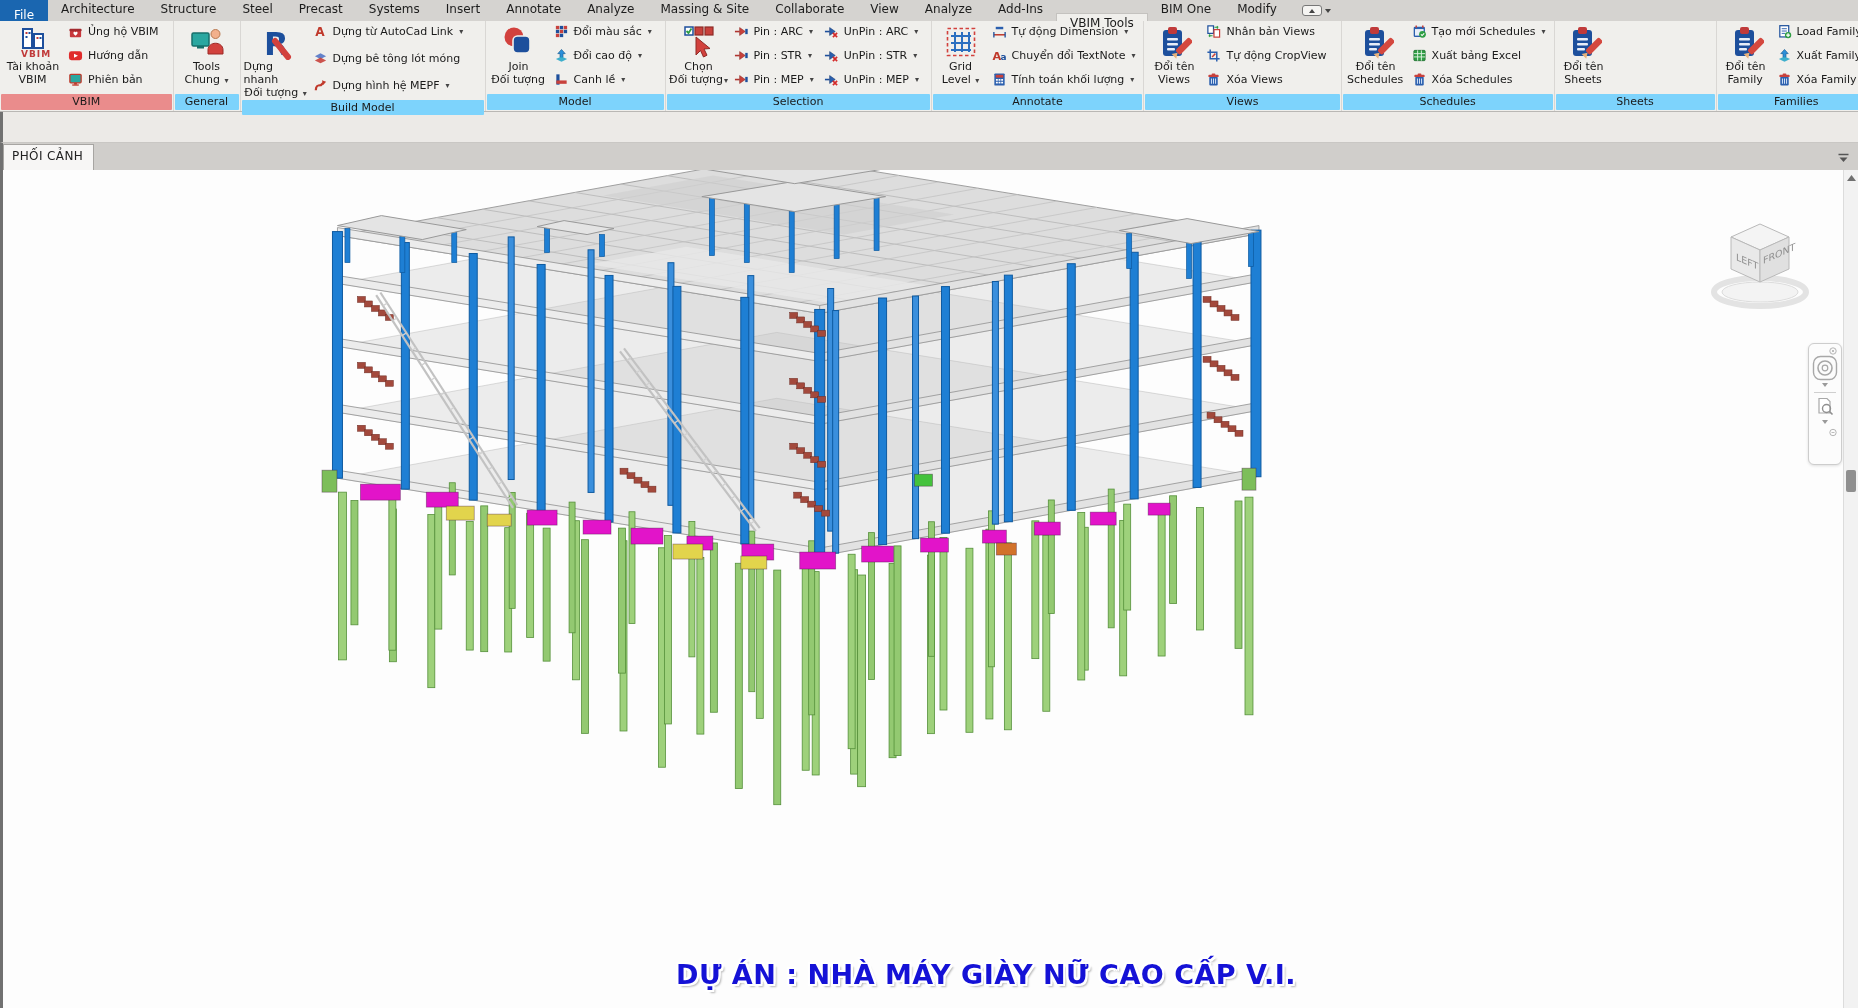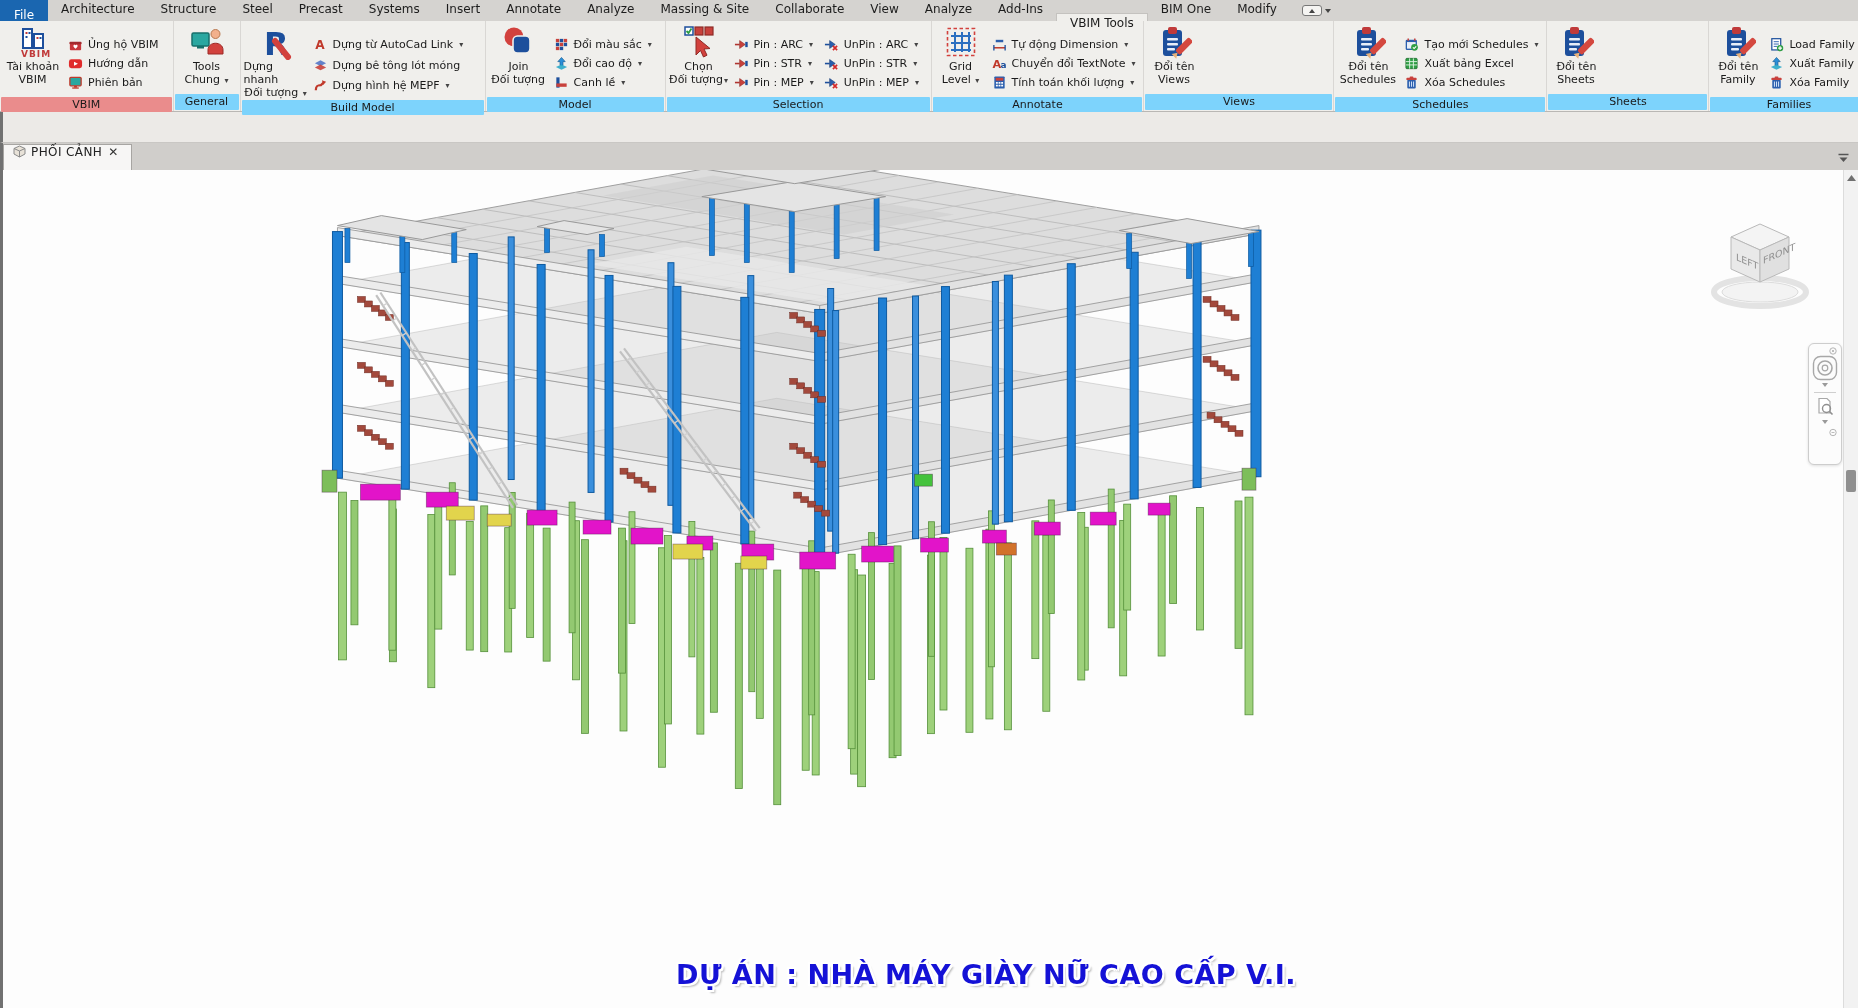--- a/index.html
+++ b/index.html
@@ -16,30 +16,30 @@
   .caret{width:0;height:0;border-left:3.5px solid transparent;border-right:3.5px solid transparent;border-top:4px solid #444;}
 
   
   .ribbon{height:91px;background:#f0efec;display:flex;align-items:stretch;border-bottom:1px solid #b9b7b4;}
   .rpanel{display:flex;flex-direction:column;border-right:1px solid #d9d7d4;flex:0 0 auto;}
   .rp-body{flex:1;display:flex;align-items:stretch;padding:1px 3px 0;}
   .rp-label{height:16px;margin:0 1px 1px;background:#7dd3fc;font-size:11px;line-height:15px;text-align:center;color:#1a1a1a;border-radius:1px;}
   .rp-label.vbim{background:#ea8c8c;}
   .bigbtn{width:60px;display:flex;flex-direction:column;align-items:center;font-size:11px;line-height:13px;color:#1a1a1a;padding-top:1px;cursor:default;}
   .bigbtn .bico{height:37px;display:flex;align-items:center;}
-  .scol{display:flex;flex-direction:column;justify-content:space-between;padding:13px 2px 5px;}
+  .scol{display:flex;flex-direction:column;justify-content:space-between;padding:0 2px 5px;}
   .sbtn{display:flex;align-items:center;gap:5px;font-size:11px;color:#1a1a1a;white-space:nowrap;padding:0 3px;height:19px;cursor:default;}
   .dd{font-size:8px;color:#444;margin-left:1px;}
   .ic16{width:15px;height:15px;flex:0 0 15px;}
   .ic36{width:36px;height:36px;}
 
   
   .optionsband{height:31px;background:#eceae7;border-bottom:1px solid #c9c7c4;border-left:3px solid #717171;}
   .viewtabs{height:27px;background:#d0cecb;display:flex;align-items:flex-end;border-left:3px solid #717171;position:relative;}
-  .vtab{height:26px;background:#f7f6f5;border:1px solid #a7a5a2;border-bottom:none;display:flex;align-items:flex-start;gap:4px;padding:0 10px 0 8px;font-size:12px;color:#222;letter-spacing:.4px;}
+  .vtab{height:26px;background:#f7f6f5;border:1px solid #a7a5a2;border-bottom:none;display:flex;align-items:flex-start;gap:4px;padding:0 10px 0 8px;font-size:12px;color:#222;letter-spacing:.4px;flex-direction:column;}
   .vtab .x{font-size:12px;color:#333;cursor:pointer;padding:0 2px;}
   .vt-collapse{position:absolute;right:8px;top:6px;}
 
   
   .canvas{position:relative;height:838px;background:#fdfdfd;border-left:3px solid #717171;overflow:hidden;}
   .model-svg{position:absolute;left:0;top:0;width:100%;height:100%;}
   .proj-title{position:absolute;left:962px;bottom:18px;transform:translateX(-50%);
      font-size:27px;font-weight:bold;letter-spacing:.5px;color:#1512d6;white-space:nowrap;
      text-shadow:-2px -2px 0 #fff,2px -2px 0 #fff,-2px 2px 0 #fff,2px 2px 0 #fff,0 -2px 0 #fff,0 2px 0 #fff,-2px 0 0 #fff,2px 0 0 #fff,3px 3px 2px #b9b9b9;margin-left:21px;}
   .viewcube{position:absolute;right:44px;top:48px;width:104px;height:104px;}
@@ -481,20 +481,43 @@
     <div class="rpanel" style="flex-basis:190px">
       <div class="rp-body">
         <div class="bigbtn" style="width:54px">
           <span class="bico">
               <svg class="ic36">
                 <use href="#i-clip"></use>
               </svg>
             </span>
           <span>Đổi tên</span>
           <span><span>Views</span><span class="dd"></span></span>
+        </div>
+        <div class="scol">
+          <div class="sbtn">
+              <svg class="ic16">
+                <use href="#i-dup"></use>
+              </svg>
+              <span>Nhân bản Views</span>
+              <span class="dd"></span>
+            </div>
+          <div class="sbtn">
+              <svg class="ic16">
+                <use href="#i-crop"></use>
+              </svg>
+              <span>Tự động CropView</span>
+              <span class="dd"></span>
+            </div>
+          <div class="sbtn">
+              <svg class="ic16">
+                <use href="#i-trash"></use>
+              </svg>
+              <span>Xóa Views</span>
+              <span class="dd"></span>
+            </div>
         </div>
       </div>
       <div class="rp-label">Views</div>
     </div>
 
     <div class="rpanel" style="flex-basis:195px">
       <div class="rp-body">
         <div class="bigbtn" style="width:62px">
           <span class="bico">
               <svg class="ic36">

